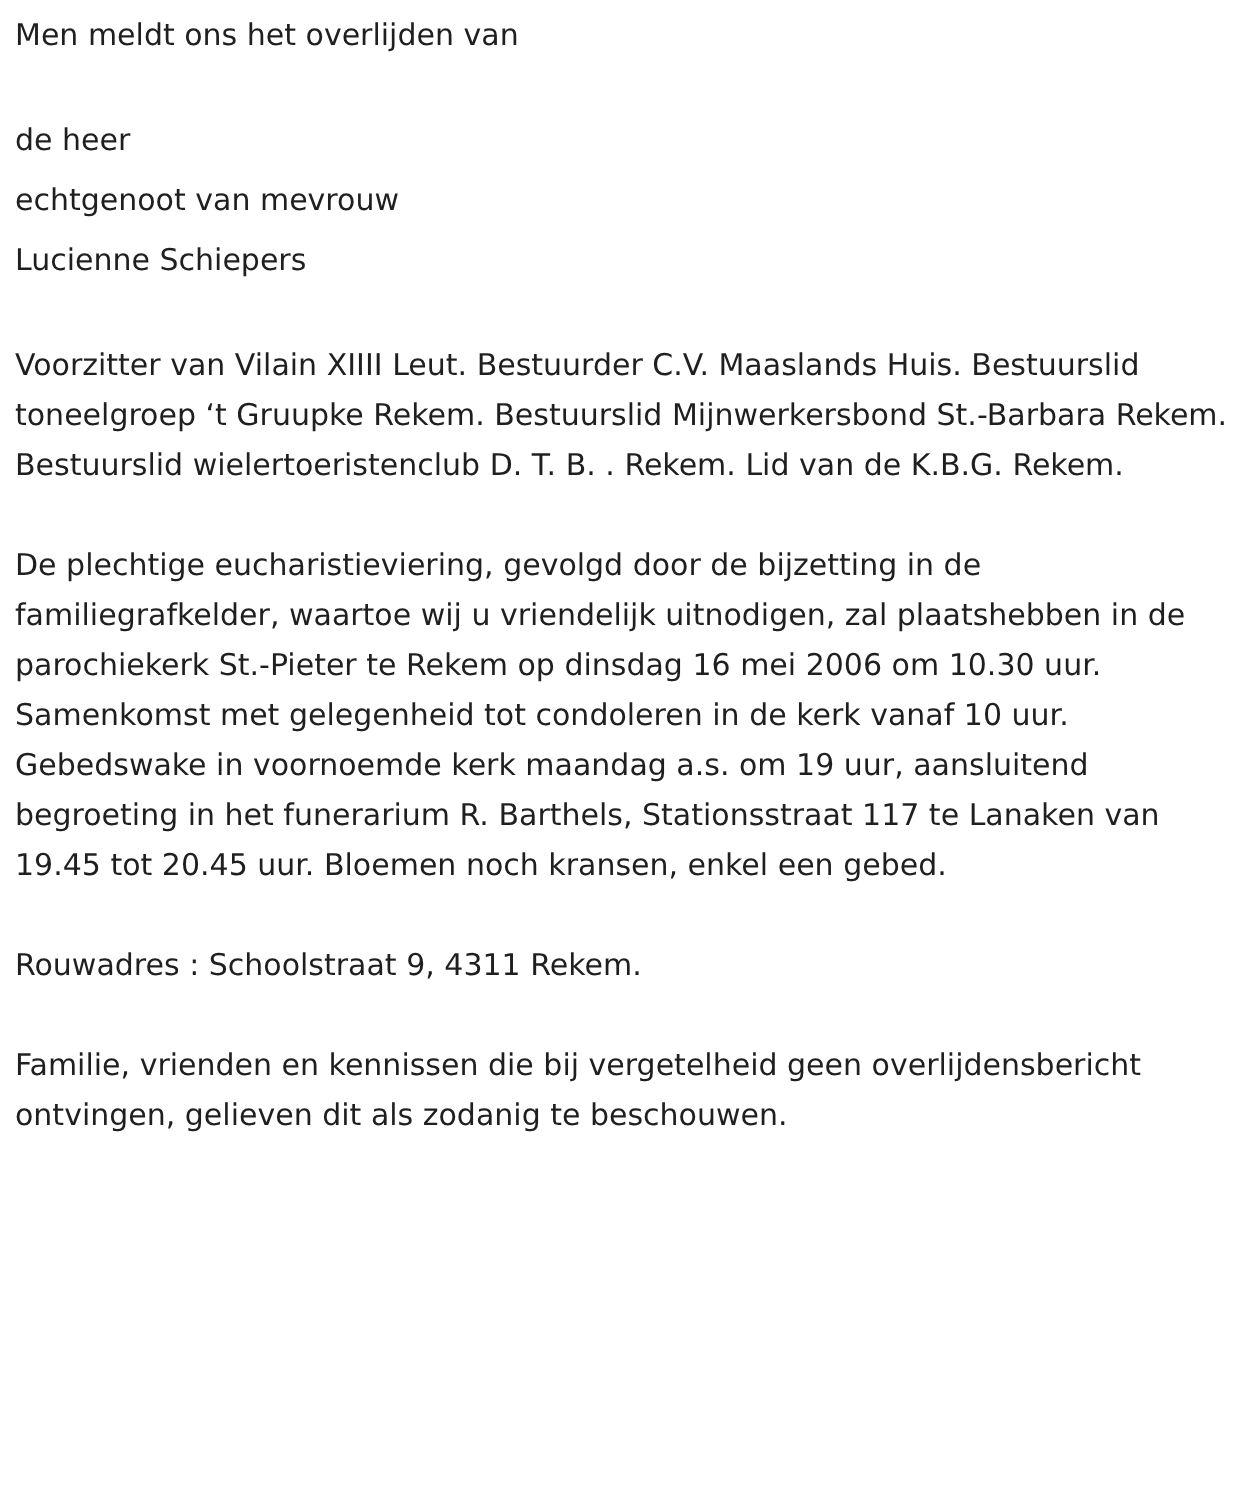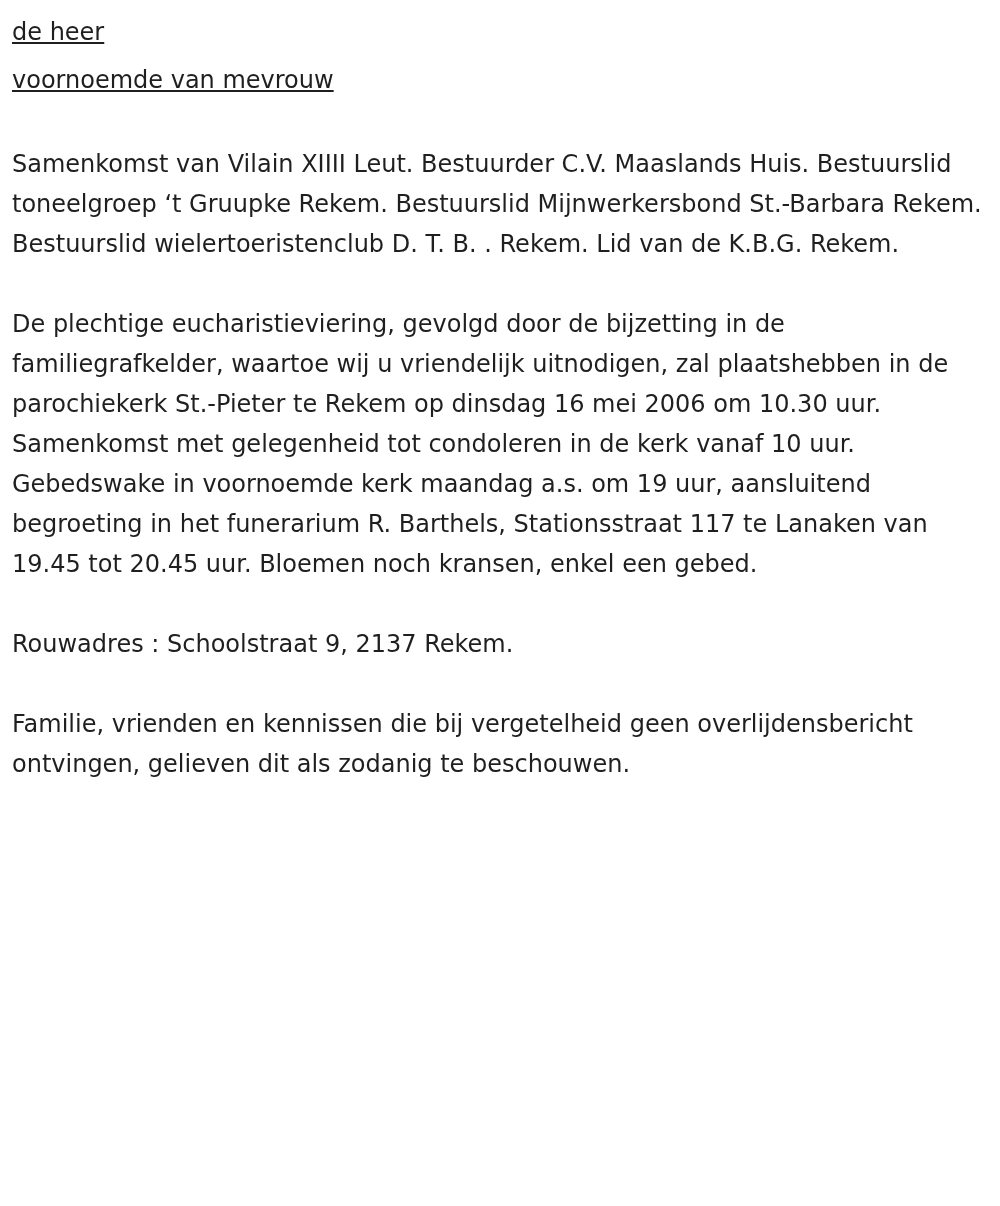--- a/index.html
+++ b/index.html
@@ -26,42 +26,43 @@
       line-height: 40px;
       font-weight: 400;
       color: #1f1f1f;
     }
     .header-block {
       margin: 0 0 40px 0;
     }
     .header-block p {
       margin: 0;
       line-height: 48px;
-      text-decoration: underline;
     }
     .header-block p.name {
       font-weight: 700;
     }
     .page p:last-child {
       margin-bottom: 0;
     }
   </style>
 </head>
 <body>
 
 <div class="page">
 
+  <p>Men meldt ons het overlijden van</p>
 
   <div class="header-block">
     <p>de heer</p>
-    <p>voornoemde van mevrouw</p>
+    <p>echtgenoot van mevrouw</p>
+    <p>Lucienne Schiepers</p>
   </div>
 
-  <p>Samenkomst van Vilain XIIII Leut. Bestuurder C.V. Maaslands Huis. Bestuurslid toneelgroep ‘t Gruupke Rekem. Bestuurslid Mijnwerkersbond St.-Barbara Rekem. Bestuurslid wielertoeristenclub D. T. B. . Rekem. Lid van de K.B.G. Rekem.</p>
+  <p>Voorzitter van Vilain XIIII Leut. Bestuurder C.V. Maaslands Huis. Bestuurslid toneelgroep ‘t Gruupke Rekem. Bestuurslid Mijnwerkersbond St.-Barbara Rekem. Bestuurslid wielertoeristenclub D. T. B. . Rekem. Lid van de K.B.G. Rekem.</p>
 
 
   <p>De plechtige eucharistieviering, gevolgd door de bijzetting in de familiegrafkelder, waartoe wij u vriendelijk uitnodigen, zal plaatshebben in de parochiekerk St.-Pieter te Rekem op dinsdag 16 mei 2006 om 10.30 uur. Samenkomst met gelegenheid tot condoleren in de kerk vanaf 10 uur. Gebedswake in voornoemde kerk maandag a.s. om 19 uur, aansluitend begroeting in het funerarium R. Barthels, Stationsstraat 117 te Lanaken van 19.45 tot 20.45 uur. Bloemen noch kransen, enkel een gebed.</p>
 
-  <p>Rouwadres : Schoolstraat 9, 2137 Rekem.</p>
+  <p>Rouwadres : Schoolstraat 9, 4311 Rekem.</p>
 
   <p>Familie, vrienden en kennissen die bij vergetelheid geen overlijdensbericht ontvingen, gelieven dit als zodanig te beschouwen.</p>
 
 </div>
 
 </body></html>

